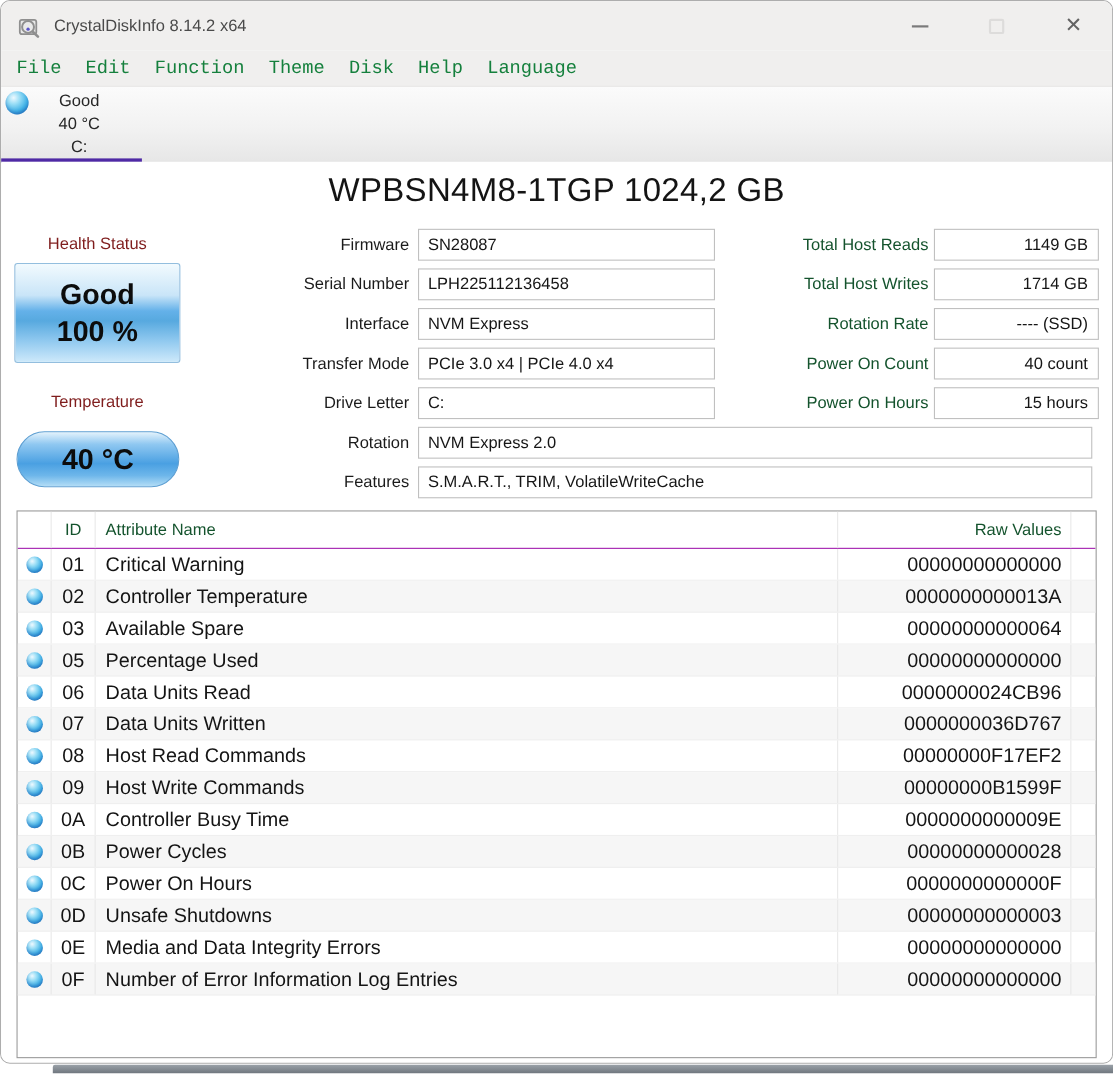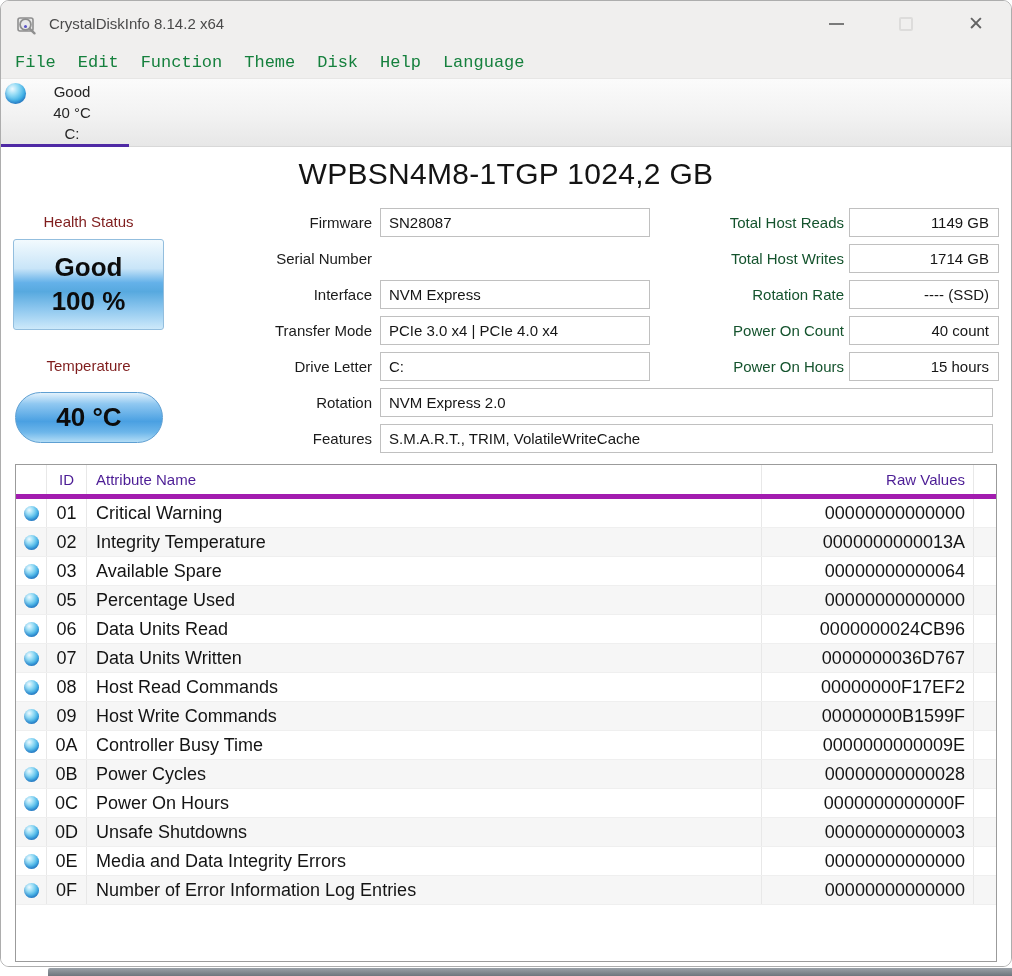--- a/index.html
+++ b/index.html
@@ -111,21 +111,21 @@
   .fbox-r{
     margin-left:5px;height:29px;border:1px solid #c0c0c0;background:#fff;
     display:flex;align-items:center;justify-content:flex-end;
     padding:4px 9px;font-size:15px;color:#161616;width:150px;white-space:nowrap;
   }
   
   .smart{
     position:absolute;left:14px;top:317px;width:982px;height:498px;
     border:1px solid #9b9b9b;background:#fff;overflow:hidden;
   }
-  .thead{display:flex;height:34px;align-items:center;border-bottom:5px solid #a21caf;font-size:15px;color:#4c1d95;justify-content:space-between;}
+  .thead{display:flex;height:34px;align-items:center;border-bottom:1px solid #a21caf;font-size:15px;color:#14532d;justify-content:space-between;}
   .trow{display:flex;height:29px;align-items:center;border-bottom:1px solid #efefef;font-size:18px;color:#141414;cursor:default;}
   .tbody .trow:nth-child(even){background:#f6f6f6;}
   .c-orb{width:31px;height:100%;display:flex;align-items:center;justify-content:center;border-right:1px solid #e8e8e8;flex:0 0 31px;}
   .c-id{width:40px;text-align:center;border-right:1px solid #e8e8e8;flex:0 0 40px;align-self:stretch;display:flex;align-items:center;justify-content:center;}
   .c-name{width:675px;padding-left:9px;border-right:1px solid #e8e8e8;flex:0 0 675px;align-self:stretch;display:flex;align-items:center;}
   .c-raw{width:212px;padding-right:8px;border-right:1px solid #e8e8e8;flex:0 0 212px;align-self:stretch;display:flex;align-items:center;justify-content:flex-end;}
   .c-tail{flex:1;}
   .orb.small{width:15px;height:15px;}
 </style>
 </head>
@@ -202,20 +202,21 @@
 
     <div class="fields-col">
       <div>
   <div class="frow">
     <div class="flabel">Firmware</div>
     <div class="fbox">SN28087</div>
   </div>
 
   <div class="frow">
     <div class="flabel">Serial Number</div>
+    <div class="fbox">LPH225112136458</div>
   </div>
 
   <div class="frow">
     <div class="flabel">Interface</div>
     <div class="fbox">NVM Express</div>
   </div>
 
   <div class="frow">
     <div class="flabel">Transfer Mode</div>
     <div class="fbox">PCIe 3.0 x4 | PCIe 4.0 x4</div>
@@ -283,21 +284,21 @@
     <div class="c-name">Critical Warning</div>
     <div class="c-raw">00000000000000</div>
     <div class="c-tail"></div>
   </div>
 
   <div class="trow">
     <div class="c-orb">
               <span class="orb small"></span>
             </div>
     <div class="c-id">02</div>
-    <div class="c-name">Integrity Temperature</div>
+    <div class="c-name">Controller Temperature</div>
     <div class="c-raw">0000000000013A</div>
     <div class="c-tail"></div>
   </div>
 
   <div class="trow">
     <div class="c-orb">
               <span class="orb small"></span>
             </div>
     <div class="c-id">03</div>
     <div class="c-name">Available Spare</div>

